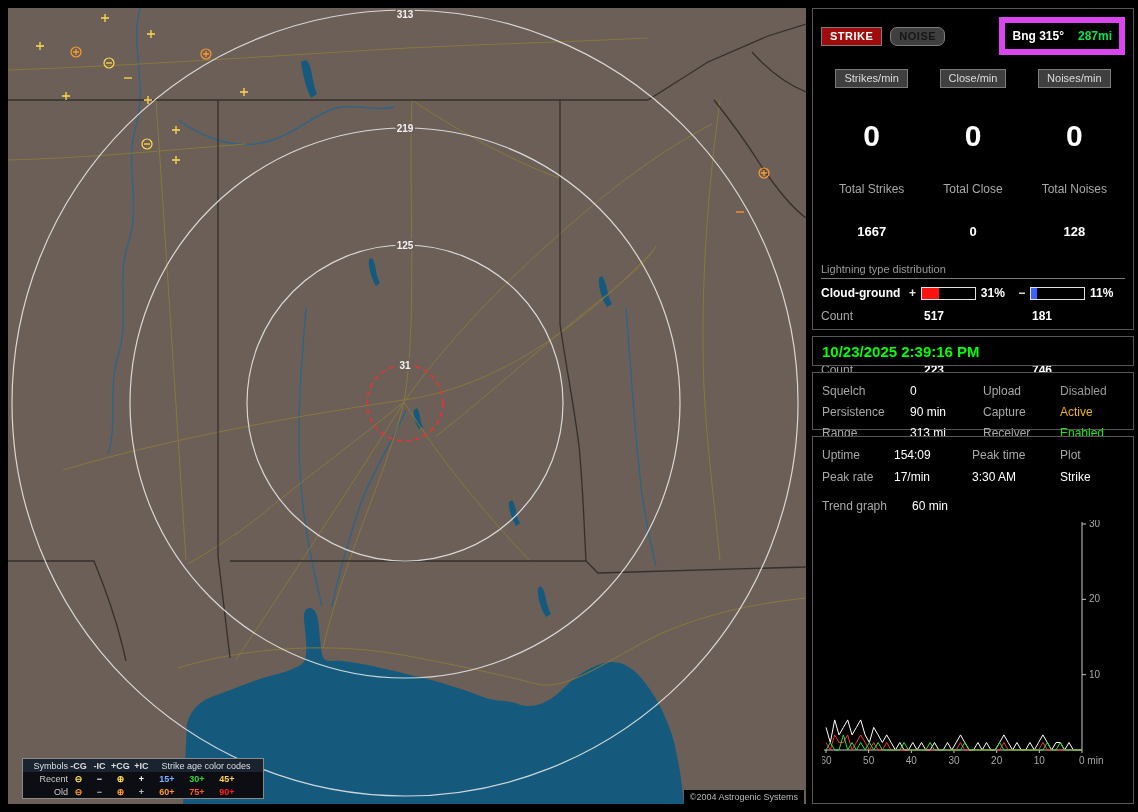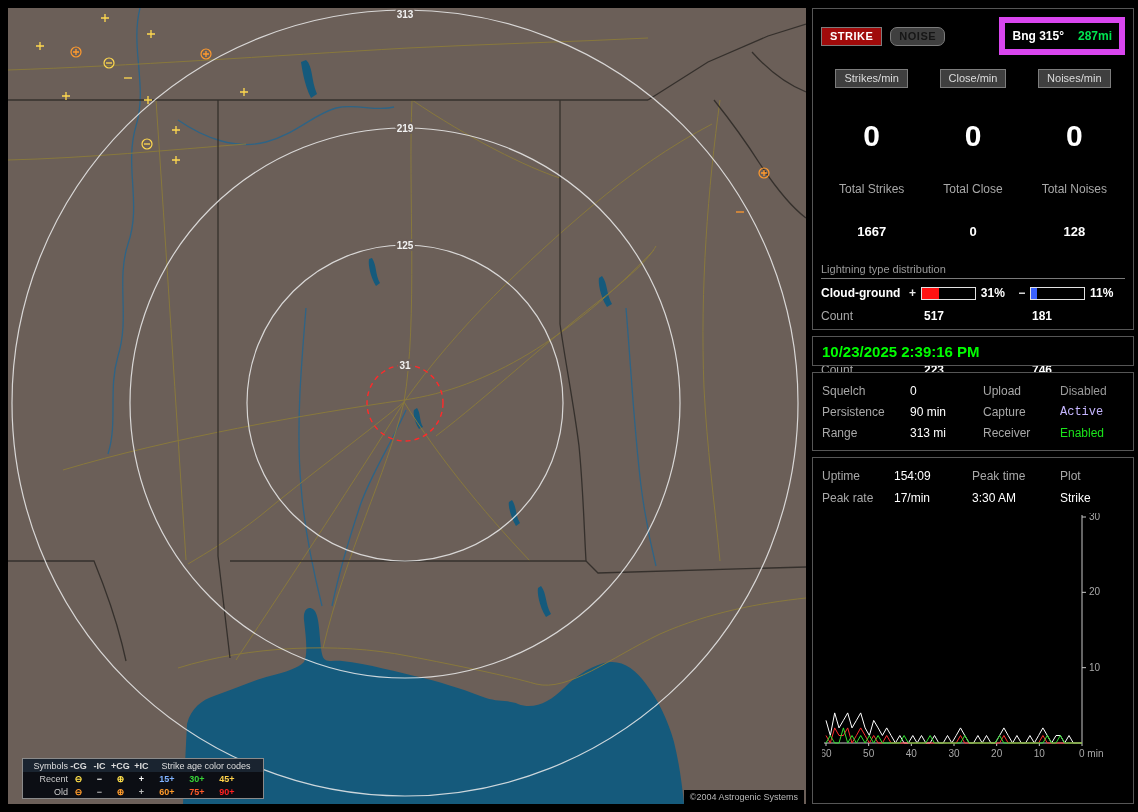--- a/index.html
+++ b/index.html
@@ -42,21 +42,21 @@
   .dname{width:88px;font-weight:bold;}
   .sign{width:12px;text-align:center;color:#e8e8e8;font-weight:bold;}
   .dbar{width:54px;height:11px;border:1px solid #e2e2e2;background:#000;margin:0 3px;}
   .dfill{display:block;height:100%;width:0;}
   .dpct{width:36px;font-weight:bold;padding-left:2px;}
   .crow{display:flex;height:22px;align-items:center;font-size:12px;color:#a8a8a8;}
   .clabel{width:88px;}
   .cv1{margin-left:15px;width:70px;color:#fff;font-weight:bold;}
   .cv2{margin-left:38px;color:#fff;font-weight:bold;}
   .datetime{height:30px;display:flex;align-items:center;padding:0 9px;color:#00ff00;font-weight:bold;font-size:15px;}
-  .settings{height:79px;padding:7px 9px;display:grid;grid-template-columns:88px 73px 77px 1fr;grid-auto-rows:21px;align-items:center;font-size:12px;}
+  .settings{height:58px;padding:7px 9px;display:grid;grid-template-columns:88px 73px 77px 1fr;grid-auto-rows:21px;align-items:center;font-size:12px;}
   .slabel{color:#a8a8a8;}
   .sval{color:#ffffff;}
   .stats{flex:1;padding:7px 9px;}
   .statgrid{display:grid;grid-template-columns:72px 78px 88px 1fr;grid-auto-rows:22px;align-items:center;font-size:12px;}
   .trendrow{display:flex;margin-top:8px;font-size:12px;height:20px;align-items:center;}
   .trendrow .slabel{width:90px;}
   #trend-svg{display:block;margin-top:4px;}
 </style>
 </head>
 <body>
@@ -268,39 +268,43 @@
 
     <div class="box settings">
       <span class="slabel">Squelch</span>
       <span class="sval">0</span>
       <span class="slabel">Upload</span>
       <span class="sval" style="color: rgb(154, 154, 154);">Disabled</span>
 
       <span class="slabel">Persistence</span>
       <span class="sval">90 min</span>
       <span class="slabel">Capture</span>
-      <span class="sval" style="color: #c4b5fd; font-family: Liberation Mono, monospace;">Active</span>
+      <span class="sval" style="color: #eab308;">Active</span>
 
       <span class="slabel">Range</span>
       <span class="sval">313 mi</span>
       <span class="slabel">Receiver</span>
       <span class="sval" style="color: rgb(26, 229, 26);">Enabled</span>
     </div>
 
     <div class="box stats">
       <div class="statgrid">
         <span class="slabel">Uptime</span>
         <span class="sval">154:09</span>
         <span class="slabel">Peak time</span>
         <span class="slabel">Plot</span>
 
         <span class="slabel">Peak rate</span>
         <span class="sval">17/min</span>
         <span class="sval">3:30 AM</span>
         <span class="sval">Strike</span>
+      </div>
+      <div class="trendrow">
+        <span class="slabel">Trend graph</span>
+        <span class="sval">60 min</span>
       </div>
       <svg id="trend-svg" width="304" height="252" viewBox="0 0 304 252">
           <line x1="260" y1="2" x2="260" y2="230" stroke="#c8c8c8" stroke-width="1"></line>
           <line x1="2" y1="230" x2="260" y2="230" stroke="#c8c8c8" stroke-width="1"></line>
           <line x1="260" y1="4" x2="264" y2="4" stroke="#c8c8c8"></line>
           <text x="267" y="7" fill="#a8a8a8" font-size="10">30</text>
           <line x1="260" y1="79.33333333333334" x2="264" y2="79.33333333333334" stroke="#c8c8c8"></line>
           <text x="267" y="82.33333333333334" fill="#a8a8a8" font-size="10">20</text>
           <line x1="260" y1="154.66666666666669" x2="264" y2="154.66666666666669" stroke="#c8c8c8"></line>
           <text x="267" y="157.66666666666669" fill="#a8a8a8" font-size="10">10</text>

